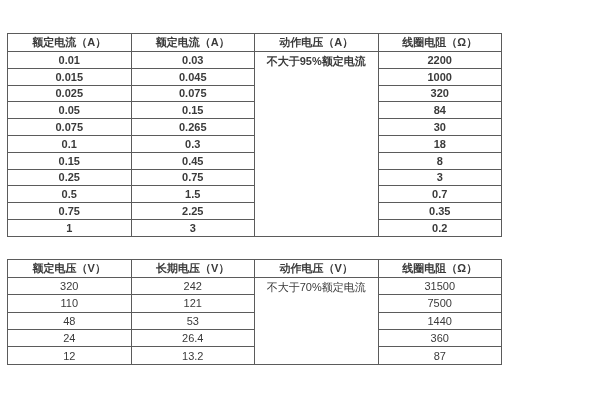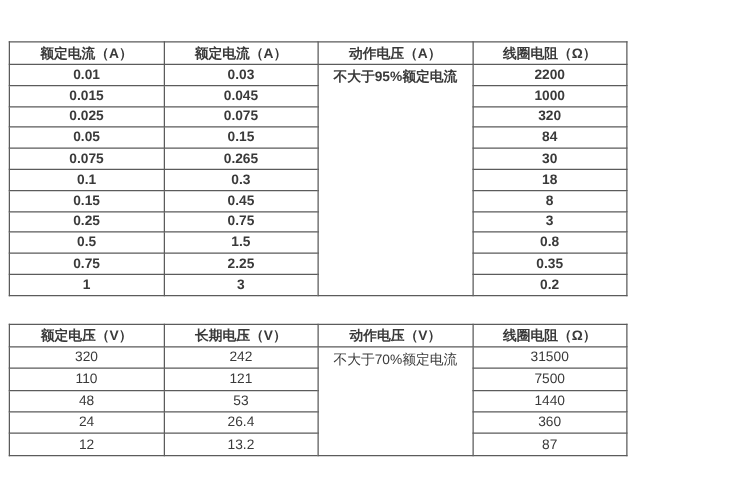--- a/index.html
+++ b/index.html
@@ -100,21 +100,21 @@
           <td>8</td>
         </tr>
         <tr>
           <td>0.25</td>
           <td>0.75</td>
           <td>3</td>
         </tr>
         <tr>
           <td>0.5</td>
           <td>1.5</td>
-          <td>0.8</td>
+          <td>0.7</td>
         </tr>
         <tr>
           <td>0.75</td>
           <td>2.25</td>
           <td>0.35</td>
         </tr>
         <tr>
           <td>1</td>
           <td>3</td>
           <td>0.2</td>

